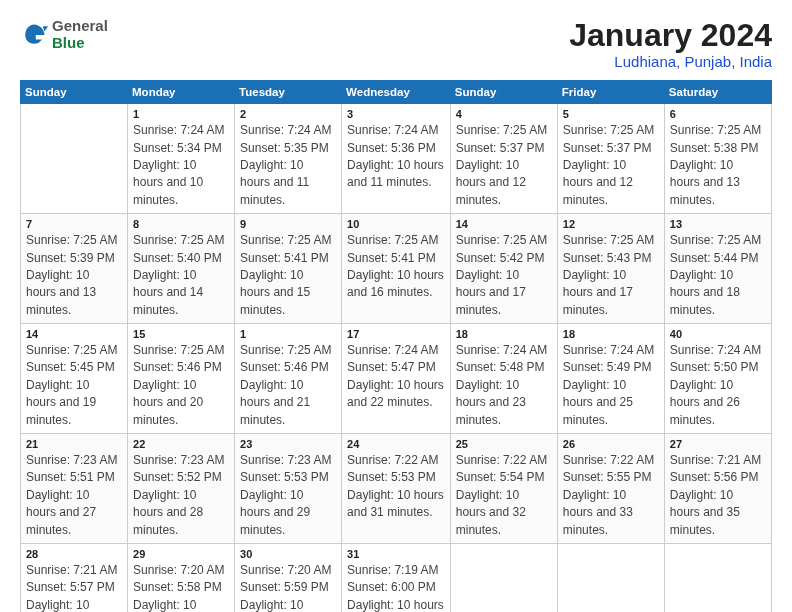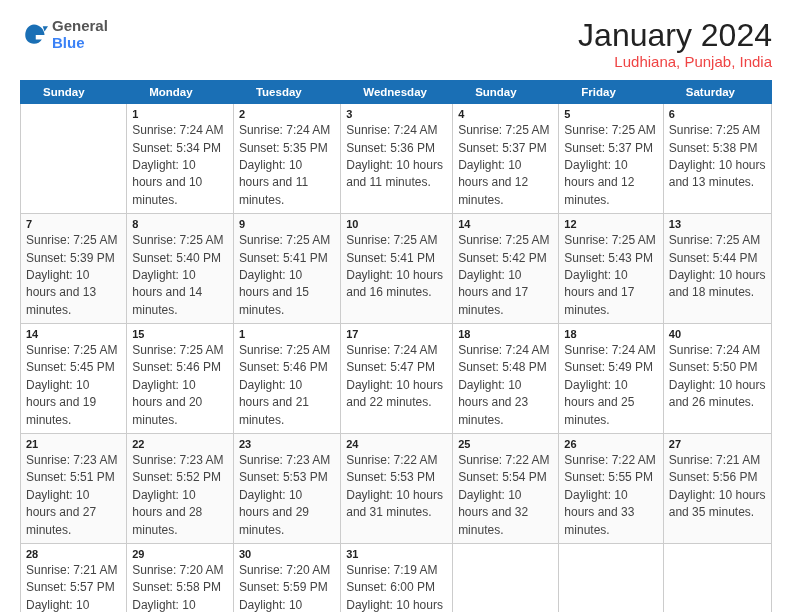--- a/index.html
+++ b/index.html
@@ -27,49 +27,49 @@
       display: flex;
       align-items: center;
       gap: 4px;
     }
     .logo-text {
       font-size: 15px;
       font-weight: bold;
       line-height: 1.1;
     }
     .logo-general { color: #555; }
-    .logo-blue { color: #3b82f6; }
+    .logo-blue { color: #15803d; }
     .logo-icon {
       width: 28px;
       height: 28px;
     }
     .title-block {
       text-align: right;
     }
     .month-title {
       font-size: 32px;
-      font-weight: normal;
+      font-weight: bold;
       color: #222;
       line-height: 1.1;
     }
     .location {
       font-size: 15px;
-      color: #ef4444;
+      color: #1d4ed8;
     }
     .calendar-table {
       width: 100%;
       border-collapse: collapse;
       flex: 1;
     }
     .calendar-table th {
       background: #1a6fb5;
       color: #fff;
       font-size: 11.5px;
       font-weight: bold;
-      padding: 5px 22px;
+      padding: 5px 4px;
       text-align: left;
       border: 1px solid #1a6fb5;
     }
     .calendar-table td {
       border: 1px solid #ccc;
       vertical-align: top;
       padding: 4px 5px;
       width: 113px;
       font-size: 9.5px;
       color: #333;

